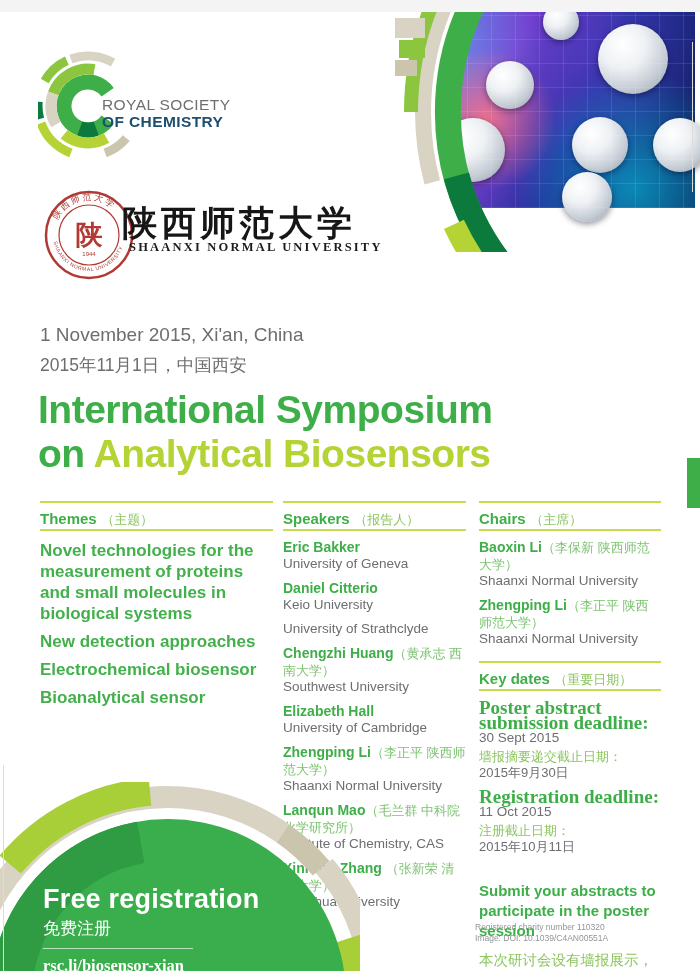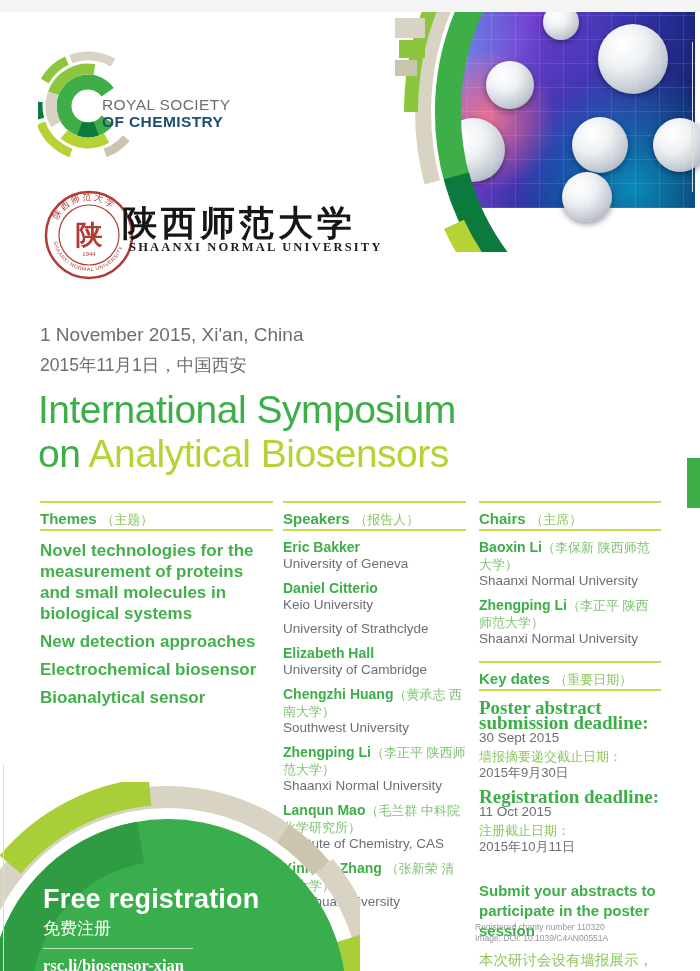--- a/index.html
+++ b/index.html
@@ -49,21 +49,21 @@
   .snnu-cn{position:absolute;left:78px;top:12px;font-family:"Liberation Serif",serif;
     font-size:35px;font-weight:bold;color:#161616;letter-spacing:4px;white-space:nowrap;}
   .snnu-en{position:absolute;left:85px;top:52px;font-family:"Liberation Serif",serif;
     font-size:12.5px;font-weight:bold;color:#1c1c1c;letter-spacing:2.2px;white-space:nowrap;}
 
   
   .dates{position:absolute;left:40px;top:312px;color:var(--gray);}
   .dates .en{font-size:19px;}
   .dates .zh{font-size:17.5px;margin-top:7px;}
   .title{position:absolute;left:38px;top:376px;font-size:39px;line-height:44px;
-    font-weight:normal;letter-spacing:-.5px;color:var(--green);}
+    font-weight:bold;letter-spacing:-.5px;color:var(--green);}
   .title .hl{color:var(--lime);}
 
   
   .col{position:absolute;top:489px;}
   .col-themes{left:40px;width:233px;}
   .col-speakers{left:283px;width:183px;}
   .col-right{left:479px;width:182px;}
   .sec-head{border-top:2px solid var(--line);border-bottom:2px solid var(--line);
     padding:7px 0 0;}
   .sec-head .t{font-size:15px;font-weight:bold;color:var(--green);}
@@ -204,26 +204,26 @@
         <div class="af">University of Geneva</div>
       </div>
       <div class="person">
         <div class="nm"><span>Daniel Citterio</span><span class="nz"></span></div>
         <div class="af">Keio University</div>
       </div>
       <div class="person">
         <div class="af">University of Strathclyde</div>
       </div>
       <div class="person">
+        <div class="nm"><span>Chengzhi Huang</span><span class="nz">（黄承志 西南大学）</span></div>
+        <div class="af">Southwest University</div>
+      </div>
+      <div class="person">
         <div class="nm"><span>Elizabeth Hall</span><span class="nz"></span></div>
         <div class="af">University of Cambridge</div>
-      </div>
-      <div class="person">
-        <div class="nm"><span>Chengzhi Huang</span><span class="nz">（黄承志 西南大学）</span></div>
-        <div class="af">Southwest University</div>
       </div>
       <div class="person">
         <div class="nm"><span>Zhengping Li</span><span class="nz">（李正平 陕西师范大学）</span></div>
         <div class="af">Shaanxi Normal University</div>
       </div>
       <div class="person">
         <div class="nm"><span>Lanqun Mao</span><span class="nz">（毛兰群 中科院化学研究所）</span></div>
         <div class="af">Institute of Chemistry, CAS</div>
       </div>
       <div class="person">

